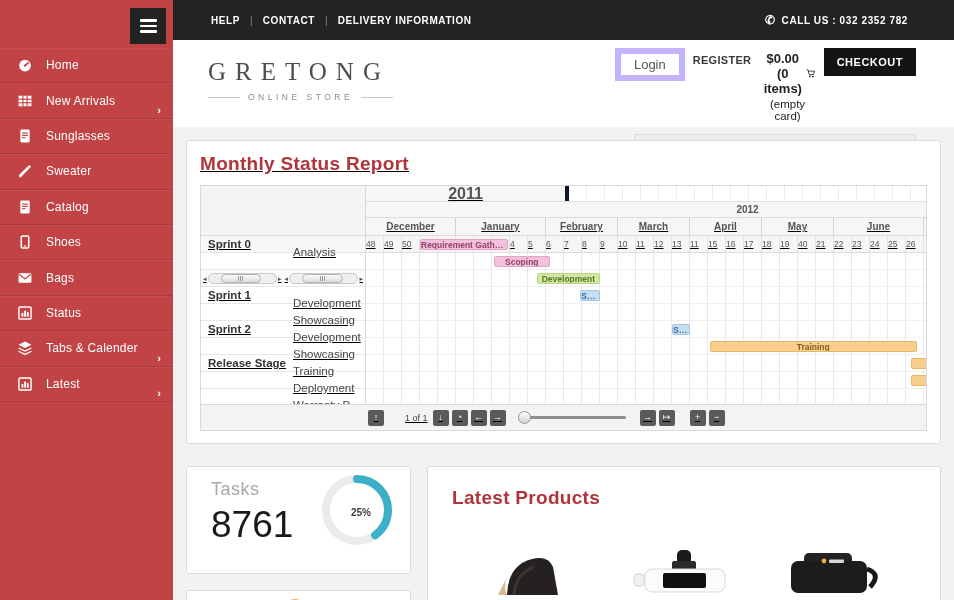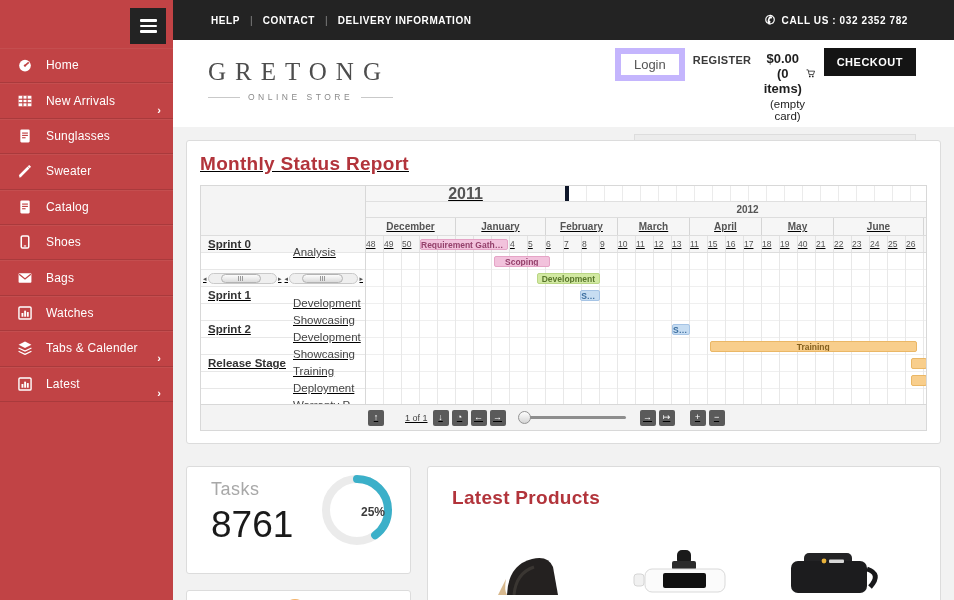--- a/index.html
+++ b/index.html
@@ -131,23 +131,23 @@
              border:1px solid #949494; cursor:grab; }
   .gspace { width:12px; }
 
   
   .bottom-row { display:flex; gap:16px; margin-top:22px; }
   .left-col { width:225px; flex:none; }
   .tasks-card { height:108px; display:flex; align-items:center; padding:0 0 16px 24px; }
   .tasks-title { font-size:18px; color:#a8a8a8; letter-spacing:.5px; }
   .tasks-count { font-size:37px; color:#1a1a1a; margin-top:4px; }
   .donut-wrap { margin-left:auto; margin-right:14px; position:relative; }
-  .donut-label { position:absolute; top:0; left:16px; width:100%; height:100%;
+  .donut-label { position:absolute; top:0; left:4px; width:100%; height:100%;
                  display:flex; align-items:center; justify-content:center;
-                 font-size:12px; font-weight:bold; color:#3c3c3c; }
+                 font-size:10px; font-weight:bold; color:#3c3c3c; }
   .mini-card { margin-top:16px; height:60px; overflow:hidden; padding-top:8px; }
   .mini-hint { width:24px; height:24px; border:4px solid #f3b36a; border-radius:50%;
                margin-left:96px; }
   .products-card { flex:1; padding:20px 24px 0 24px; height:160px; overflow:hidden; }
   .products-row { display:flex; justify-content:space-between; padding:0 28px;
                   margin-top:40px; }
   .product { width:104px; height:46px; cursor:pointer; }
 </style>
 </head>
 <body>
@@ -220,21 +220,21 @@
             </svg></span>
           <span class="mlabel">Bags</span>
         </div>
         <div class="mitem">
           <span class="micon"><svg width="14" height="14" viewBox="0 0 12 12">
               <rect x="0.8" y="0.8" width="10.4" height="10.4" rx="1" fill="none" stroke="#fff" stroke-width="1.2"></rect>
               <rect x="3" y="6" width="1.6" height="3.2" fill="#fff"></rect>
               <rect x="5.3" y="4" width="1.6" height="5.2" fill="#fff"></rect>
               <rect x="7.6" y="5.2" width="1.6" height="4" fill="#fff"></rect>
             </svg></span>
-          <span class="mlabel">Watches</span>
+          <span class="mlabel">Status</span>
         </div>
         <div class="mitem">
           <span class="micon"><svg width="14" height="14" viewBox="0 0 12 12">
               <path d="M6 0.5 L11.5 3.2 6 5.9 0.5 3.2 Z" fill="#fff"></path>
               <path d="M0.5 6 L6 8.7 11.5 6" fill="none" stroke="#fff" stroke-width="1.1"></path>
               <path d="M0.5 8.8 L6 11.5 11.5 8.8" fill="none" stroke="#fff" stroke-width="1.1"></path>
             </svg></span>
           <span class="mlabel">Tabs &amp; Calender</span>
           <span class="chev">›</span>
         </div>

